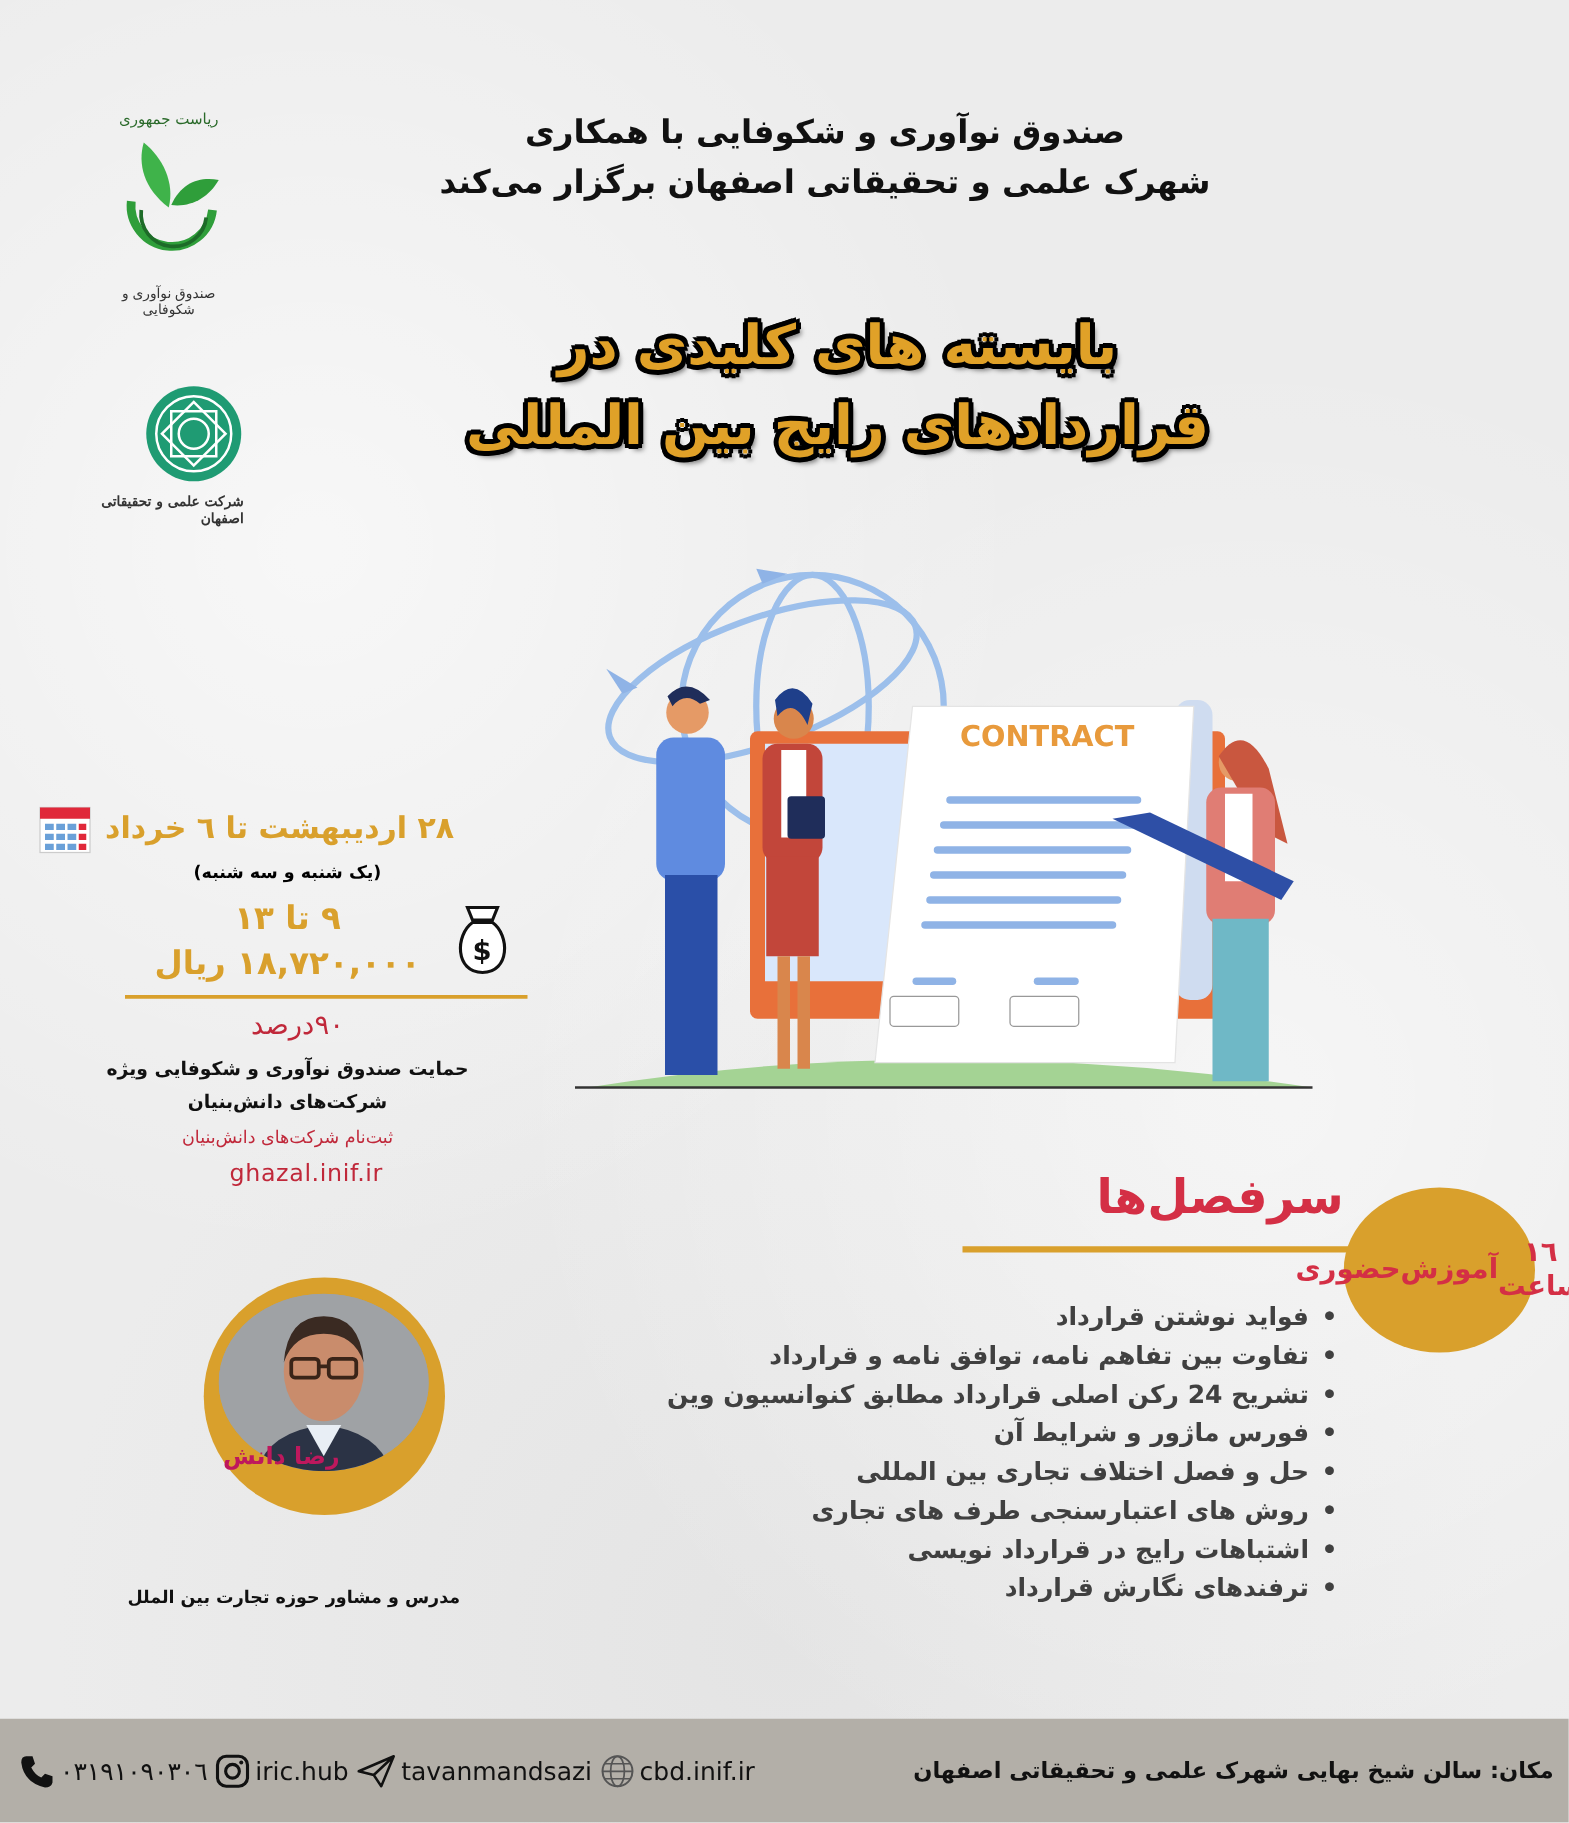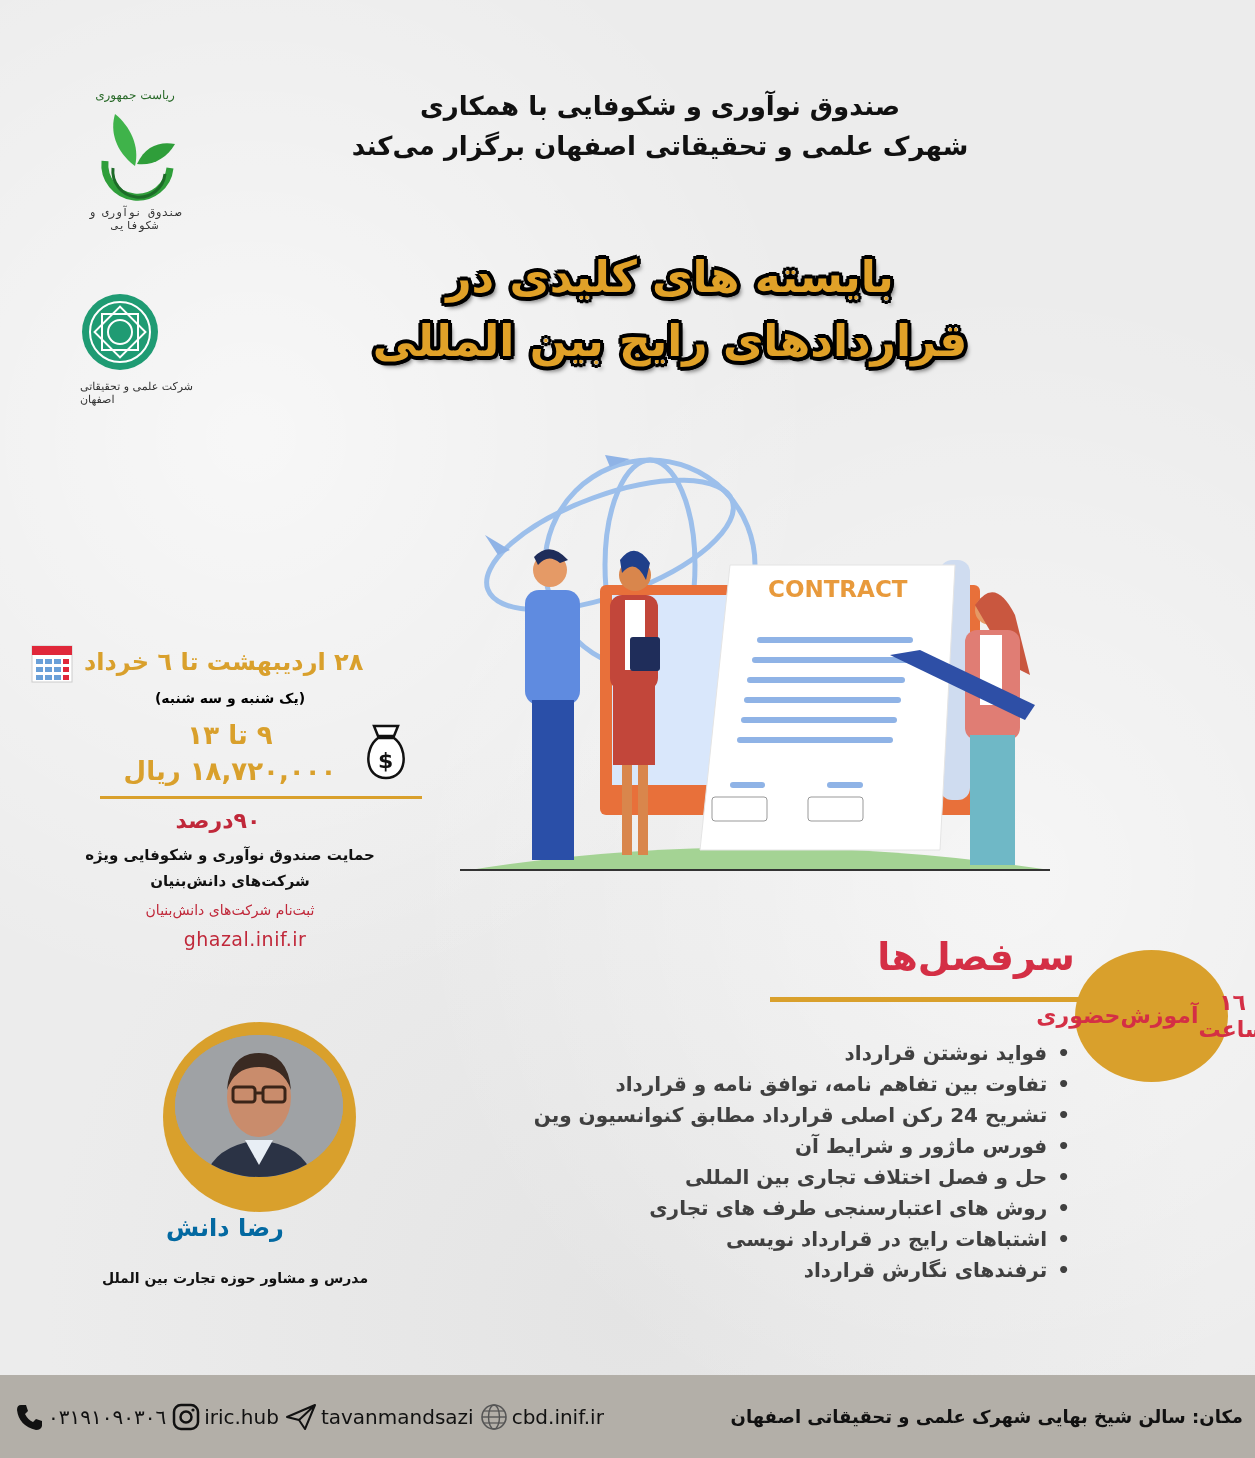--- a/index.html
+++ b/index.html
@@ -14,22 +14,22 @@
       radial-gradient(circle at 50% 90%, rgba(220,220,220,0.5) 0, transparent 40%);
     color: #111;
   }
   .abs { position: absolute; }
   .rtl { direction: rtl; unicode-bidi: embed; }
 
   
   .logo1 { left: 80px; top: 88px; width: 110px; height: 170px; text-align: center; }
   .logo1 .caption-top { font-family: "DejaVu Serif", serif; font-size: 12px; color: #2a6a2a; }
   .leaf-wrap { width: 100px; height: 100px; margin: 4px auto 0; position: relative; }
-  .logo1 .caption-bottom { font-family: Liberation Mono, monospace; font-size: 11px; color: #333; margin-top: 0; }
-  .logo2 { left: 80px; top: 292px; width: 115px; height: 115px; text-align: left; }
+  .logo1 .caption-bottom { font-family: Liberation Sans, sans-serif; font-size: 11px; color: #333; margin-top: 22px; }
+  .logo2 { left: 80px; top: 307px; width: 115px; height: 115px; text-align: right; font-weight: bold; }
   .logo2 .caption-bottom { font-family: "DejaVu Serif", serif; font-size: 11px; color: #333; margin-top: 4px; }
 
   
   .header { left: 300px; top: 86px; width: 720px; text-align: center; }
   .header .line { font-size: 26px; font-weight: bold; color: #111; line-height: 1.55; }
 
   
   .title { left: 250px; top: 245px; width: 840px; text-align: center; }
   .title .line {
     font-size: 44px; font-weight: bold; color: #e0a128; line-height: 1.45;
@@ -44,41 +44,41 @@
 
   
   .date-row { left: 30px; top: 640px; width: 380px; display: flex; flex-direction: row-reverse; align-items: center; gap: 10px; }
   .date-text { font-size: 24px; font-weight: bold; color: #d9a02c; }
   .cal-icon { width: 44px; height: 44px; }
   .days { left: 60px; top: 690px; width: 340px; text-align: center; font-size: 14px; font-weight: bold; color: #000000; }
   .hours { left: 60px; top: 720px; width: 340px; text-align: center; font-size: 26px; font-weight: bold; color: #d9a02c; }
   .price { left: 60px; top: 756px; width: 340px; text-align: center; font-size: 26px; font-weight: bold; color: #d9a02c; letter-spacing: 1px; }
   .money-icon { left: 362px; top: 722px; width: 48px; height: 60px; }
   .divider-left { left: 100px; top: 796px; width: 322px; height: 3px; background: #d9a02c; }
-  .percent { left: 48px; top: 808px; width: 340px; text-align: center; font-size: 22px; font-weight: bold; color: #c0283a; }
+  .percent { left: 68px; top: 808px; width: 340px; text-align: center; font-size: 22px; font-weight: normal; color: #c0283a; }
   .support { left: 60px; top: 842px; width: 340px; text-align: center; font-size: 15px; font-weight: bold; color: #111; line-height: 1.75; }
   .register { left: 60px; top: 902px; width: 340px; text-align: center; font-size: 14px; color: #c0283a; }
   .reg-url { left: 60px; top: 928px; width: 370px; text-align: center; font-size: 19px; color: #c0283a; letter-spacing: 0.5px; }
 
   
   .syl-title { left: 860px; top: 935px; width: 215px; text-align: right; font-size: 38px; font-weight: bold; color: #d42f45; }
   .syl-line { left: 770px; top: 997px; width: 330px; height: 5px; background: #d9a02c; }
   .hours-badge {
     left: 1075px; top: 950px; width: 153px; height: 132px; border-radius: 50%;
     background: #d9a02c; display: flex; flex-direction: row; justify-content: center; align-items: center;
     color: #d42f45; font-weight: bold; font-size: 22px; line-height: 1.25; text-align: center;
   }
   .syl-list { left: 360px; top: 1038px; width: 710px; list-style: none; }
   .syl-list li { font-size: 20px; font-weight: bold; color: #404040; line-height: 31px; text-align: right; }
   .syl-list li .bullet { display: inline-block; margin-left: 10px; }
 
   
   .photo-ring { left: 163px; top: 1022px; width: 193px; height: 190px; border-radius: 50%; background: #d9a02c; }
   .photo { left: 175px; top: 1035px; width: 168px; height: 142px; border-radius: 50%; background: #9ea1a4; overflow: hidden; }
-  .instr-name { left: 110px; top: 1214px; width: 230px; text-align: center; font-size: 24px; font-weight: bold; color: #0369a1; }
+  .instr-name { left: 110px; top: 1154px; width: 230px; text-align: center; font-size: 19px; font-weight: bold; color: #be185d; }
   .instr-role { left: 60px; top: 1270px; width: 350px; text-align: center; font-size: 14px; font-weight: bold; color: #111; }
 
   
   .footer { left: 0; top: 1375px; width: 1255px; height: 83px; background: #b3afa8; display: flex; align-items: center; justify-content: space-between; padding: 0 12px 0 14px; }
   .footer .item { display: flex; align-items: center; gap: 4px; font-size: 20px; color: #111; }
   .footer .left-group { display: flex; align-items: center; gap: 6px; }
   .footer .location { font-size: 18px; font-weight: bold; }
 </style>
 </head>
 <body>

